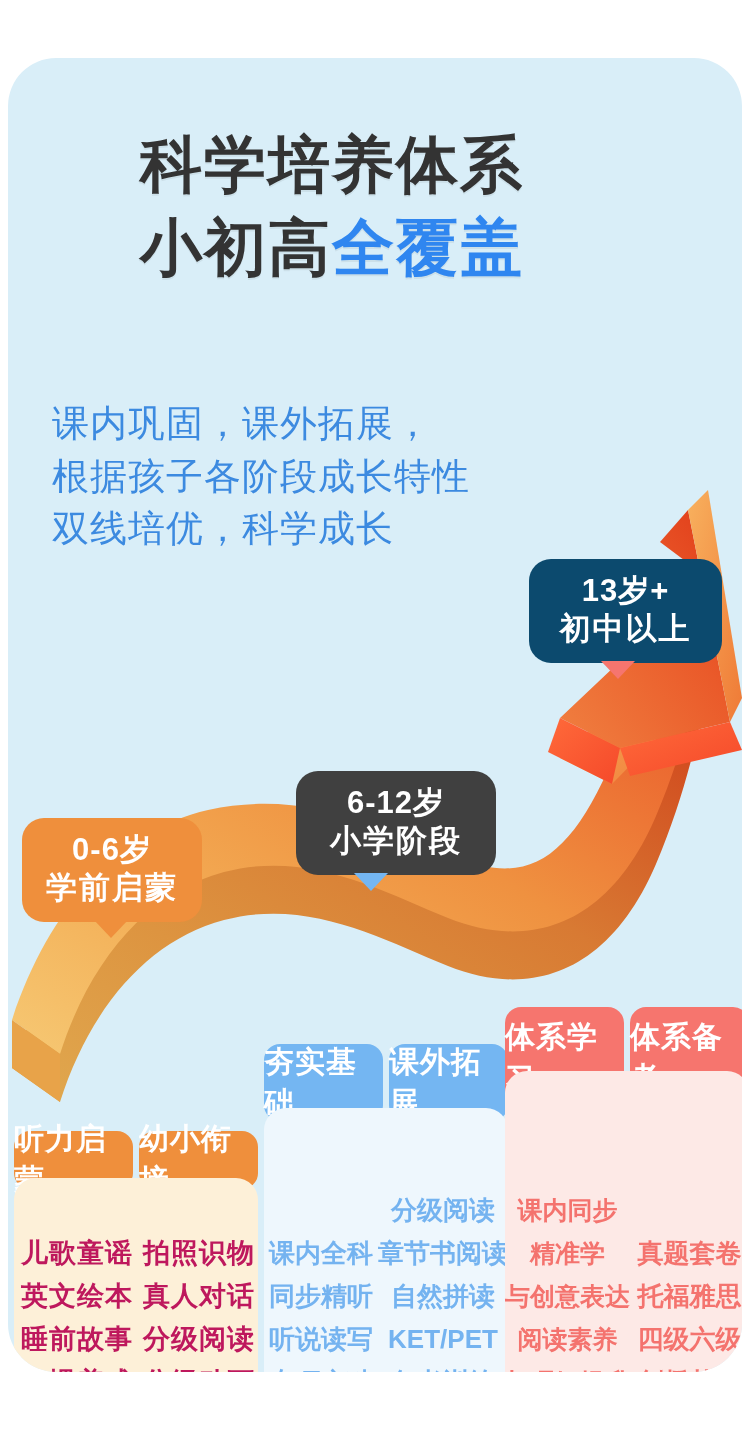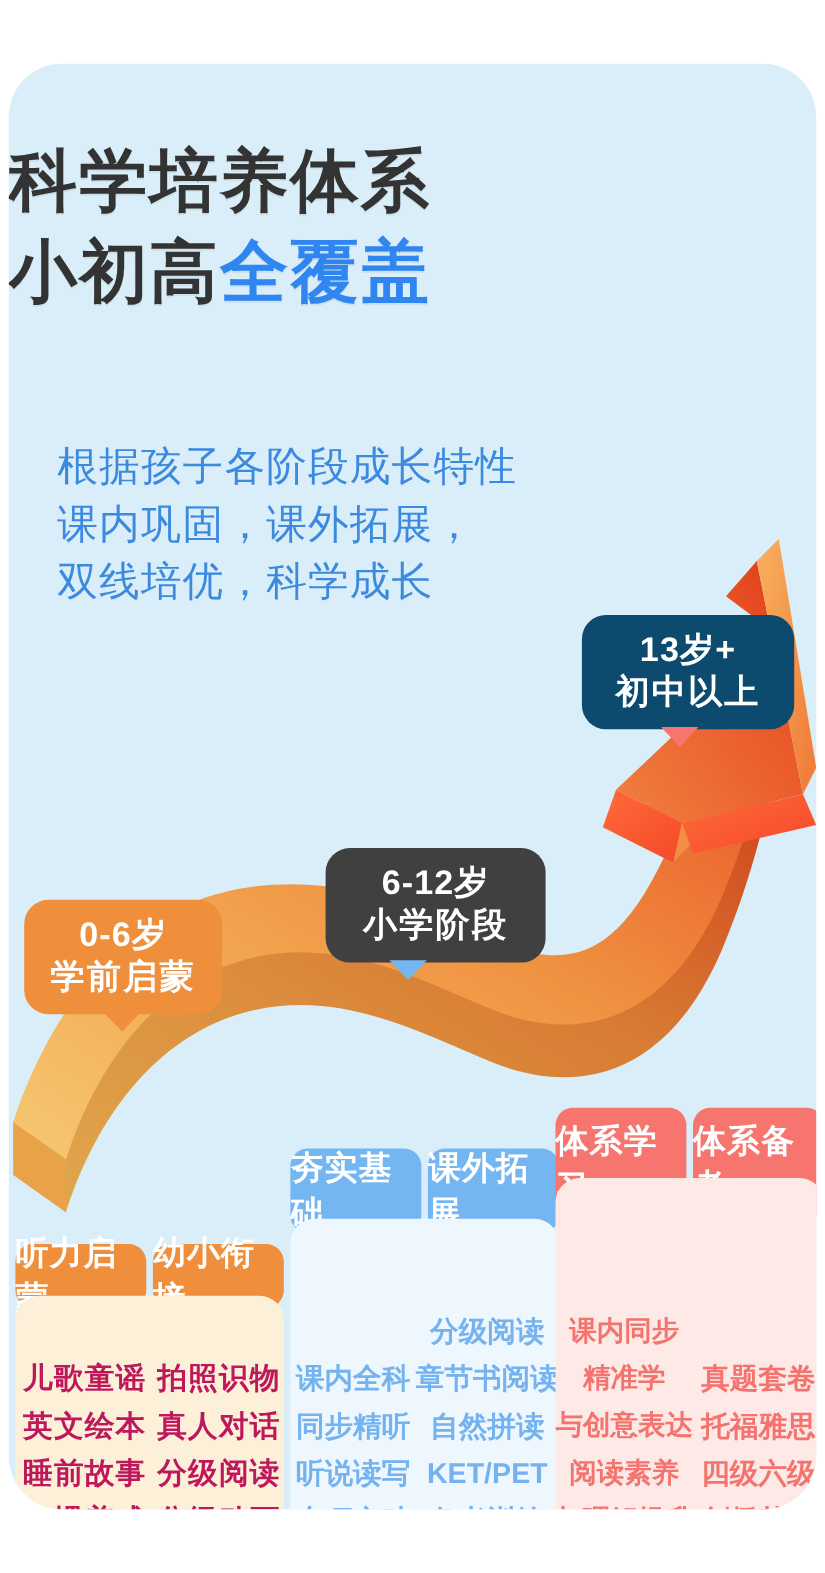--- a/index.html
+++ b/index.html
@@ -11,21 +11,21 @@
   .page{position:absolute;inset:0;background:#ffffff;}
 
   
   .card{
     position:absolute;left:8px;top:58px;width:734px;height:1314px;
     background:#d9eef8;border-radius:48px;overflow:hidden;
   }
 
   
   .heading{
-    position:absolute;left:0;top:72px;width:648px;text-align:left;
+    position:absolute;left:0;top:72px;width:648px;text-align:center;
     line-height:1.12;letter-spacing:2px;
   }
   .heading .l1,.heading .l2{
     display:block;font-size:62px;font-weight:bold;color:#333333;
     text-shadow:0 2px 0 rgba(0,0,0,.06);
   }
   .heading .l2{margin-top:14px;}
   .heading .hl{color:#2f86f0;}
 
   
@@ -102,22 +102,22 @@
 
 <div class="page">
   <div class="card">
 
     <div class="heading">
       <span class="l1">科学培养体系</span>
       <span class="l2"><span>小初高</span><span class="hl">全覆盖</span></span>
     </div>
 
     <div class="subtitle">
+      <span>课内巩固，课外拓展，</span>
       <span>根据孩子各阶段成长特性</span>
-      <span>课内巩固，课外拓展，</span>
       <span>双线培优，科学成长</span>
     </div>
 
     <div class="arrow-wrap">
       <svg width="734" height="1314" viewBox="0 0 734 1314" xmlns="http://www.w3.org/2000/svg">
         <defs>
           <linearGradient id="gTop" x1="0" y1="1" x2="1" y2="0">
             <stop offset="0%" stop-color="#f7cd77"></stop>
             <stop offset="32%" stop-color="#f2a css"></stop>
             <stop offset="33%" stop-color="#f0a busy"></stop>

